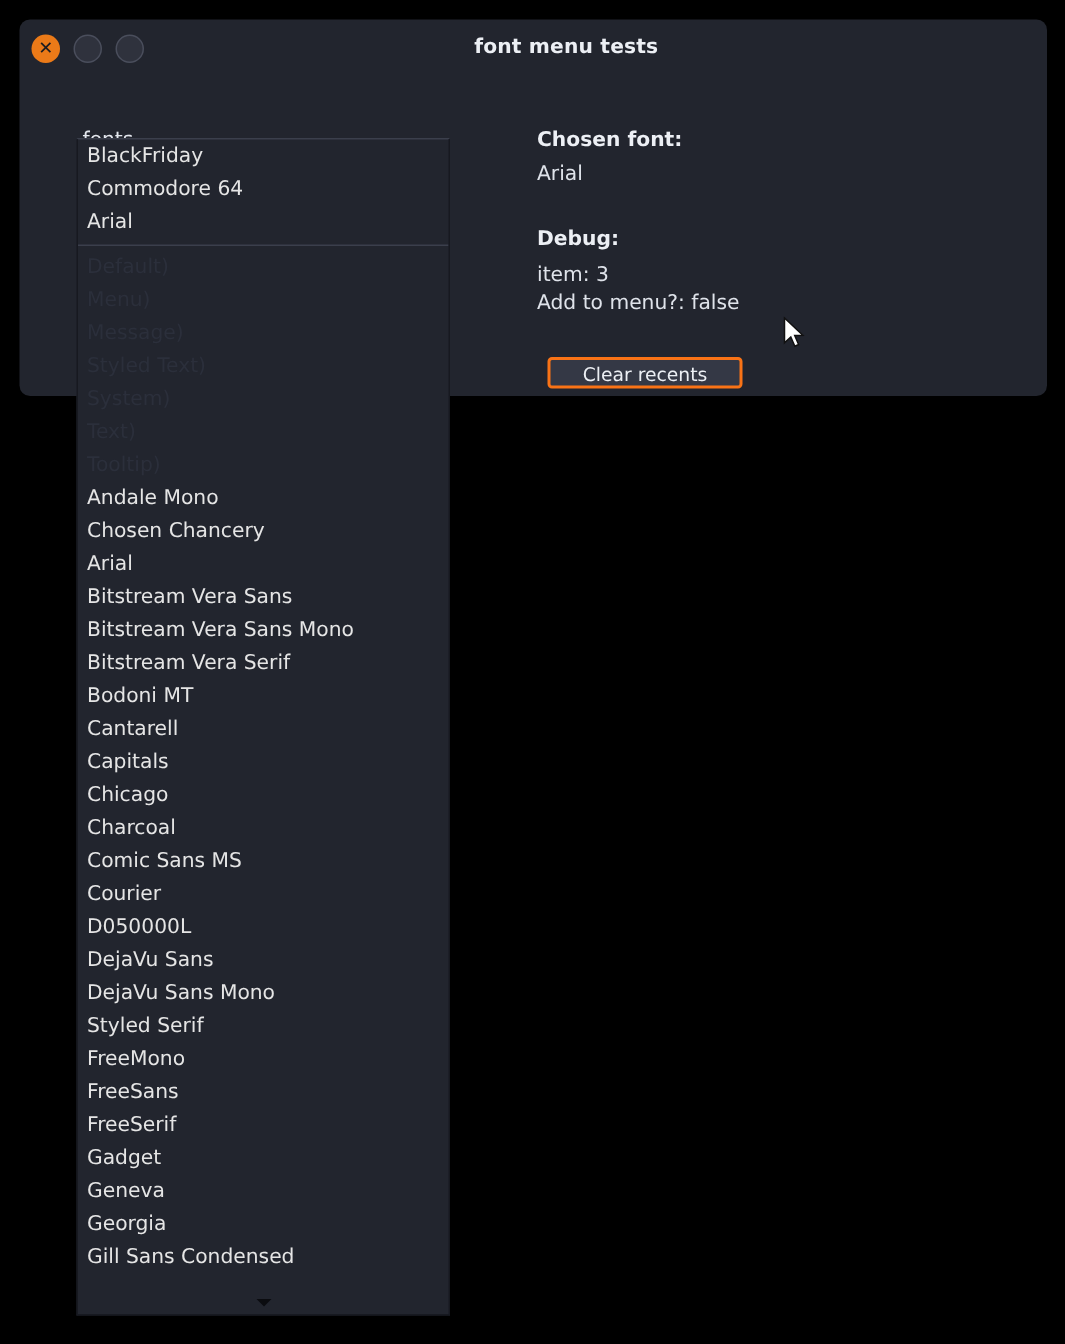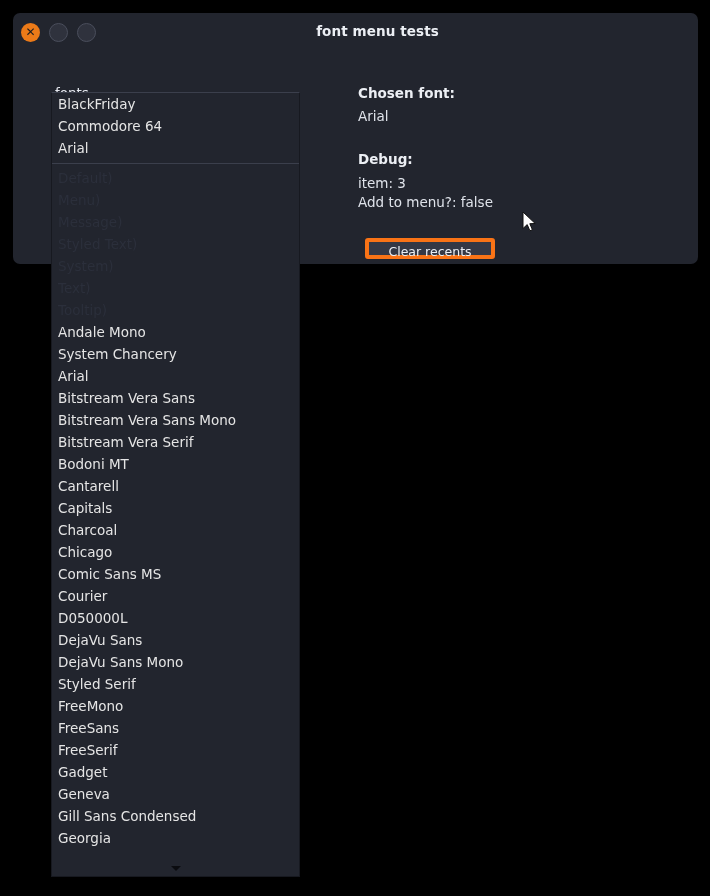--- a/index.html
+++ b/index.html
@@ -131,21 +131,21 @@
     margin: 0;
   }
 
   .clear-btn {
     position: absolute;
     left: 7px;
     top: 153px;
     width: 130px;
     height: 21px;
     background: #343845;
-    border: 4px solid #f97316;
+    border: 2px solid #f97316;
     border-radius: 3px;
     color: #eceff4;
     font-size: 12.5px;
     font-family: "DejaVu Sans", "Liberation Sans", sans-serif;
     line-height: 19px;
     text-align: center;
     padding: 0;
     box-sizing: border-box;
     cursor: pointer;
   }
@@ -257,43 +257,43 @@
         <div class="dd-item">Arial</div>
         <div class="dd-sep"></div>
         <div class="dd-item disabled">Default)</div>
         <div class="dd-item disabled">Menu)</div>
         <div class="dd-item disabled">Message)</div>
         <div class="dd-item disabled">Styled Text)</div>
         <div class="dd-item disabled">System)</div>
         <div class="dd-item disabled">Text)</div>
         <div class="dd-item disabled">Tooltip)</div>
         <div class="dd-item">Andale Mono</div>
-        <div class="dd-item">System Chancery</div>
+        <div class="dd-item">Chosen Chancery</div>
         <div class="dd-item">Arial</div>
         <div class="dd-item">Bitstream Vera Sans</div>
         <div class="dd-item">Bitstream Vera Sans Mono</div>
         <div class="dd-item">Bitstream Vera Serif</div>
         <div class="dd-item">Bodoni MT</div>
         <div class="dd-item">Cantarell</div>
         <div class="dd-item">Capitals</div>
+        <div class="dd-item">Chicago</div>
         <div class="dd-item">Charcoal</div>
-        <div class="dd-item">Chicago</div>
         <div class="dd-item">Comic Sans MS</div>
         <div class="dd-item">Courier</div>
         <div class="dd-item">D050000L</div>
         <div class="dd-item">DejaVu Sans</div>
         <div class="dd-item">DejaVu Sans Mono</div>
         <div class="dd-item">Styled Serif</div>
         <div class="dd-item">FreeMono</div>
         <div class="dd-item">FreeSans</div>
         <div class="dd-item">FreeSerif</div>
         <div class="dd-item">Gadget</div>
         <div class="dd-item">Geneva</div>
+        <div class="dd-item">Georgia</div>
         <div class="dd-item">Gill Sans Condensed</div>
-        <div class="dd-item">Georgia</div>
       </div>
     <div class="dd-scroll-arrow">
       <div class="tri"></div>
     </div>
   </div>
 
   <svg class="cursor" viewBox="0 0 16 24">
     <path d="M1,1 L1,17.5 L5.2,13.6 L7.9,19.8 L10.4,18.7 L7.8,12.7 L13.2,12.5 Z" fill="#ffffff" stroke="#111111" stroke-width="1"></path>
   </svg>
 

